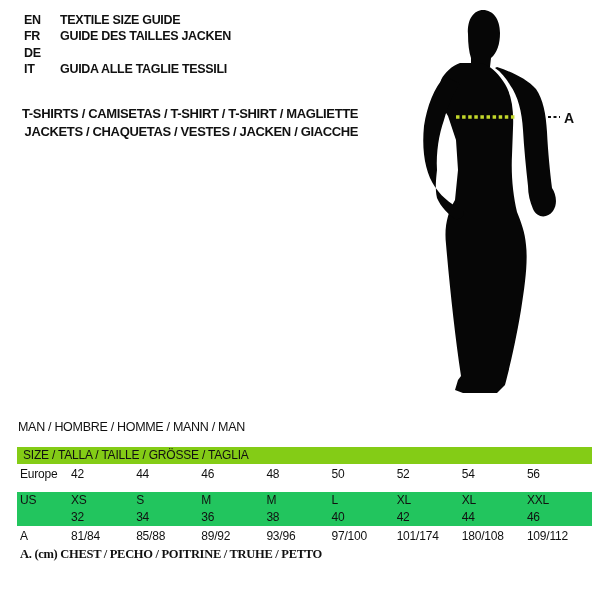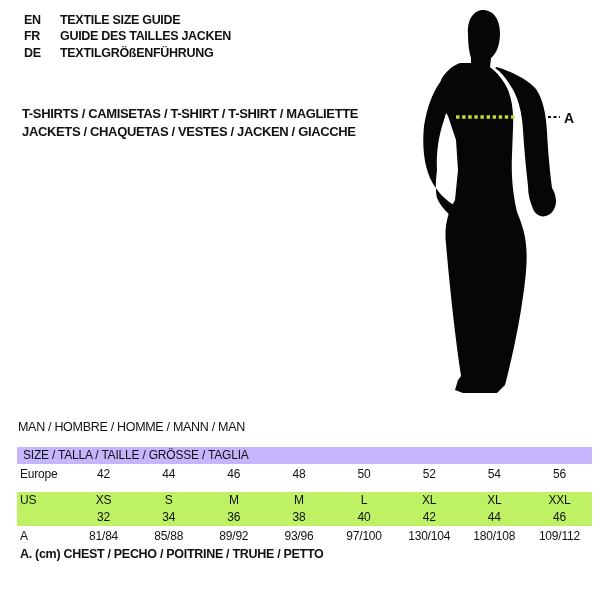--- a/index.html
+++ b/index.html
@@ -4,60 +4,63 @@
 <style>
   html,body{margin:0;padding:0;background:#ffffff;}
   #page{position:relative;width:600px;height:600px;background:#ffffff;overflow:hidden;
         font-family:"Liberation Sans",sans-serif;color:#111111;}
 
   
   .lang-list{position:absolute;left:24px;top:12px;}
   .lang-row{display:flex;line-height:16.4px;font-size:12.5px;font-weight:700;letter-spacing:-0.3px;}
   .lang-code{width:36px;}
   
-  .cat-lines{position:absolute;left:22px;top:105px;}
+  .cat-lines{position:absolute;left:22px;top:105px;text-align:right;}
   .cat-line{line-height:18px;font-size:13px;font-weight:700;letter-spacing:-0.35px;white-space:nowrap;}
 
   
   .figure-wrap{position:absolute;left:395px;top:5px;width:190px;height:395px;}
   .figure-wrap svg{display:block;width:100%;height:100%;}
 
   
   .section-title{position:absolute;left:18px;top:420px;font-size:12.5px;font-weight:400;letter-spacing:-0.3px;white-space:nowrap;}
 
   
   .size-table{position:absolute;left:17px;top:447px;width:575px;font-size:12px;letter-spacing:-0.2px;}
-  .tbl-header{height:17px;line-height:17px;background:#c4b5fd;padding-left:6px;white-space:nowrap;}
+  .tbl-header{height:17px;line-height:17px;background:#84cc16;padding-left:6px;white-space:nowrap;}
   .tbl-row{display:flex;}
   .tbl-row.r0,.tbl-row.r3{height:28px;line-height:20px;}
   .tbl-row.r1,.tbl-row.r2{height:17px;line-height:17px;}
-  .tbl-row.shade{background:#bef264;}
+  .tbl-row.shade{background:#22c55e;}
   .cell-label{width:54px;padding-left:3px;box-sizing:border-box;}
-  .cell-val{flex:1;text-align:center;}
+  .cell-val{flex:1;}
 
   
-  .footnote{position:absolute;left:20px;top:547px;font-size:12.5px;font-weight:700;letter-spacing:-0.3px;white-space:nowrap;}
+  .footnote{position:absolute;left:20px;top:547px;font-size:12.5px;font-weight:700;letter-spacing:-0.3px;white-space:nowrap;font-family:Liberation Serif, serif;}
 </style>
 </head>
 <body>
 
 <div id="page">
 
   <div class="lang-list">
     <div class="lang-row">
       <span class="lang-code">EN</span>
       <span class="lang-label">TEXTILE SIZE GUIDE</span>
     </div>
     <div class="lang-row">
       <span class="lang-code">FR</span>
       <span class="lang-label">GUIDE DES TAILLES JACKEN</span>
     </div>
     <div class="lang-row">
       <span class="lang-code">DE</span>
-      <span class="lang-label">TEXTILGRÖßENFÜHRUNG</span>
+    </div>
+    <div class="lang-row">
+      <span class="lang-code">IT</span>
+      <span class="lang-label">GUIDA ALLE TAGLIE TESSILI</span>
     </div>
   </div>
 
   <div class="cat-lines">
     <div class="cat-line">T-SHIRTS / CAMISETAS / T-SHIRT / T-SHIRT / MAGLIETTE</div>
     <div class="cat-line">JACKETS / CHAQUETAS / VESTES / JACKEN / GIACCHE</div>
   </div>
 
   <div class="figure-wrap">
     <svg viewBox="395 5 190 395" xmlns="http://www.w3.org/2000/svg">
@@ -160,21 +163,21 @@
       <span class="cell-val">46</span>
     </div>
 
     <div class="tbl-row r3">
       <span class="cell-label">A</span>
       <span class="cell-val">81/84</span>
       <span class="cell-val">85/88</span>
       <span class="cell-val">89/92</span>
       <span class="cell-val">93/96</span>
       <span class="cell-val">97/100</span>
-      <span class="cell-val">130/104</span>
+      <span class="cell-val">101/174</span>
       <span class="cell-val">180/108</span>
       <span class="cell-val">109/112</span>
     </div>
   </div>
 
   <div class="footnote">A. (cm) CHEST / PECHO / POITRINE / TRUHE / PETTO</div>
 
 </div>
 
 </body></html>

